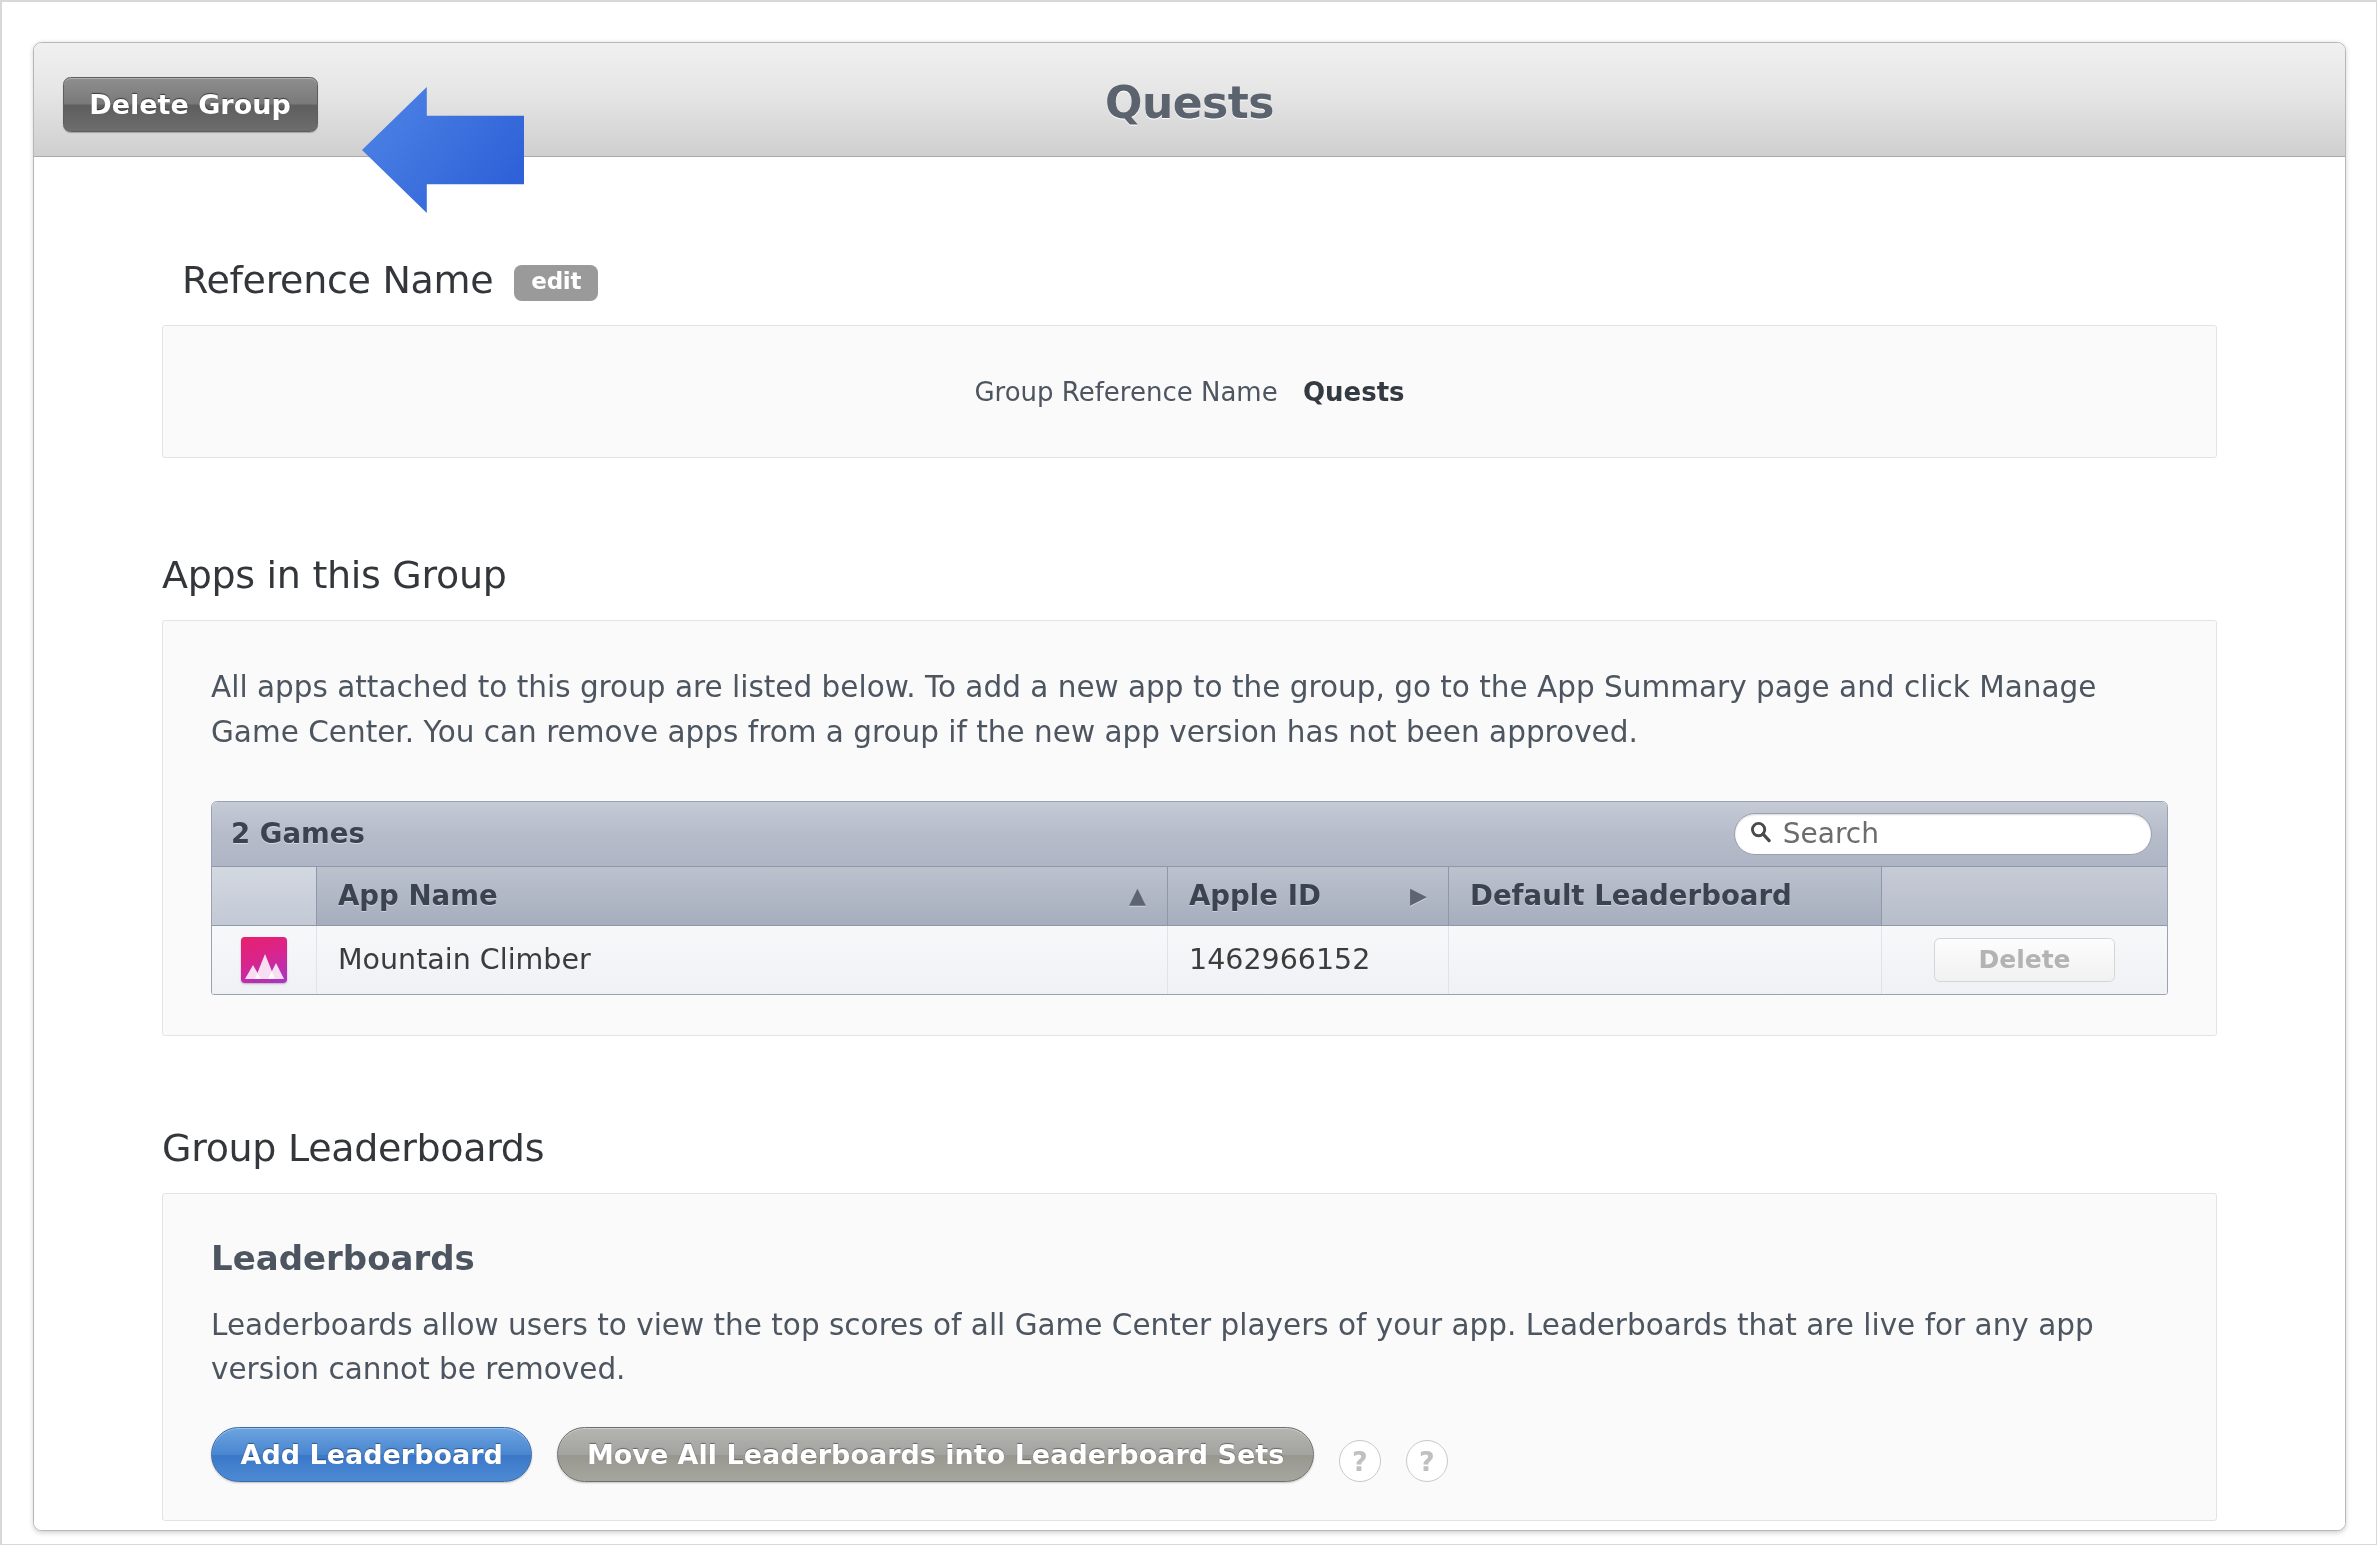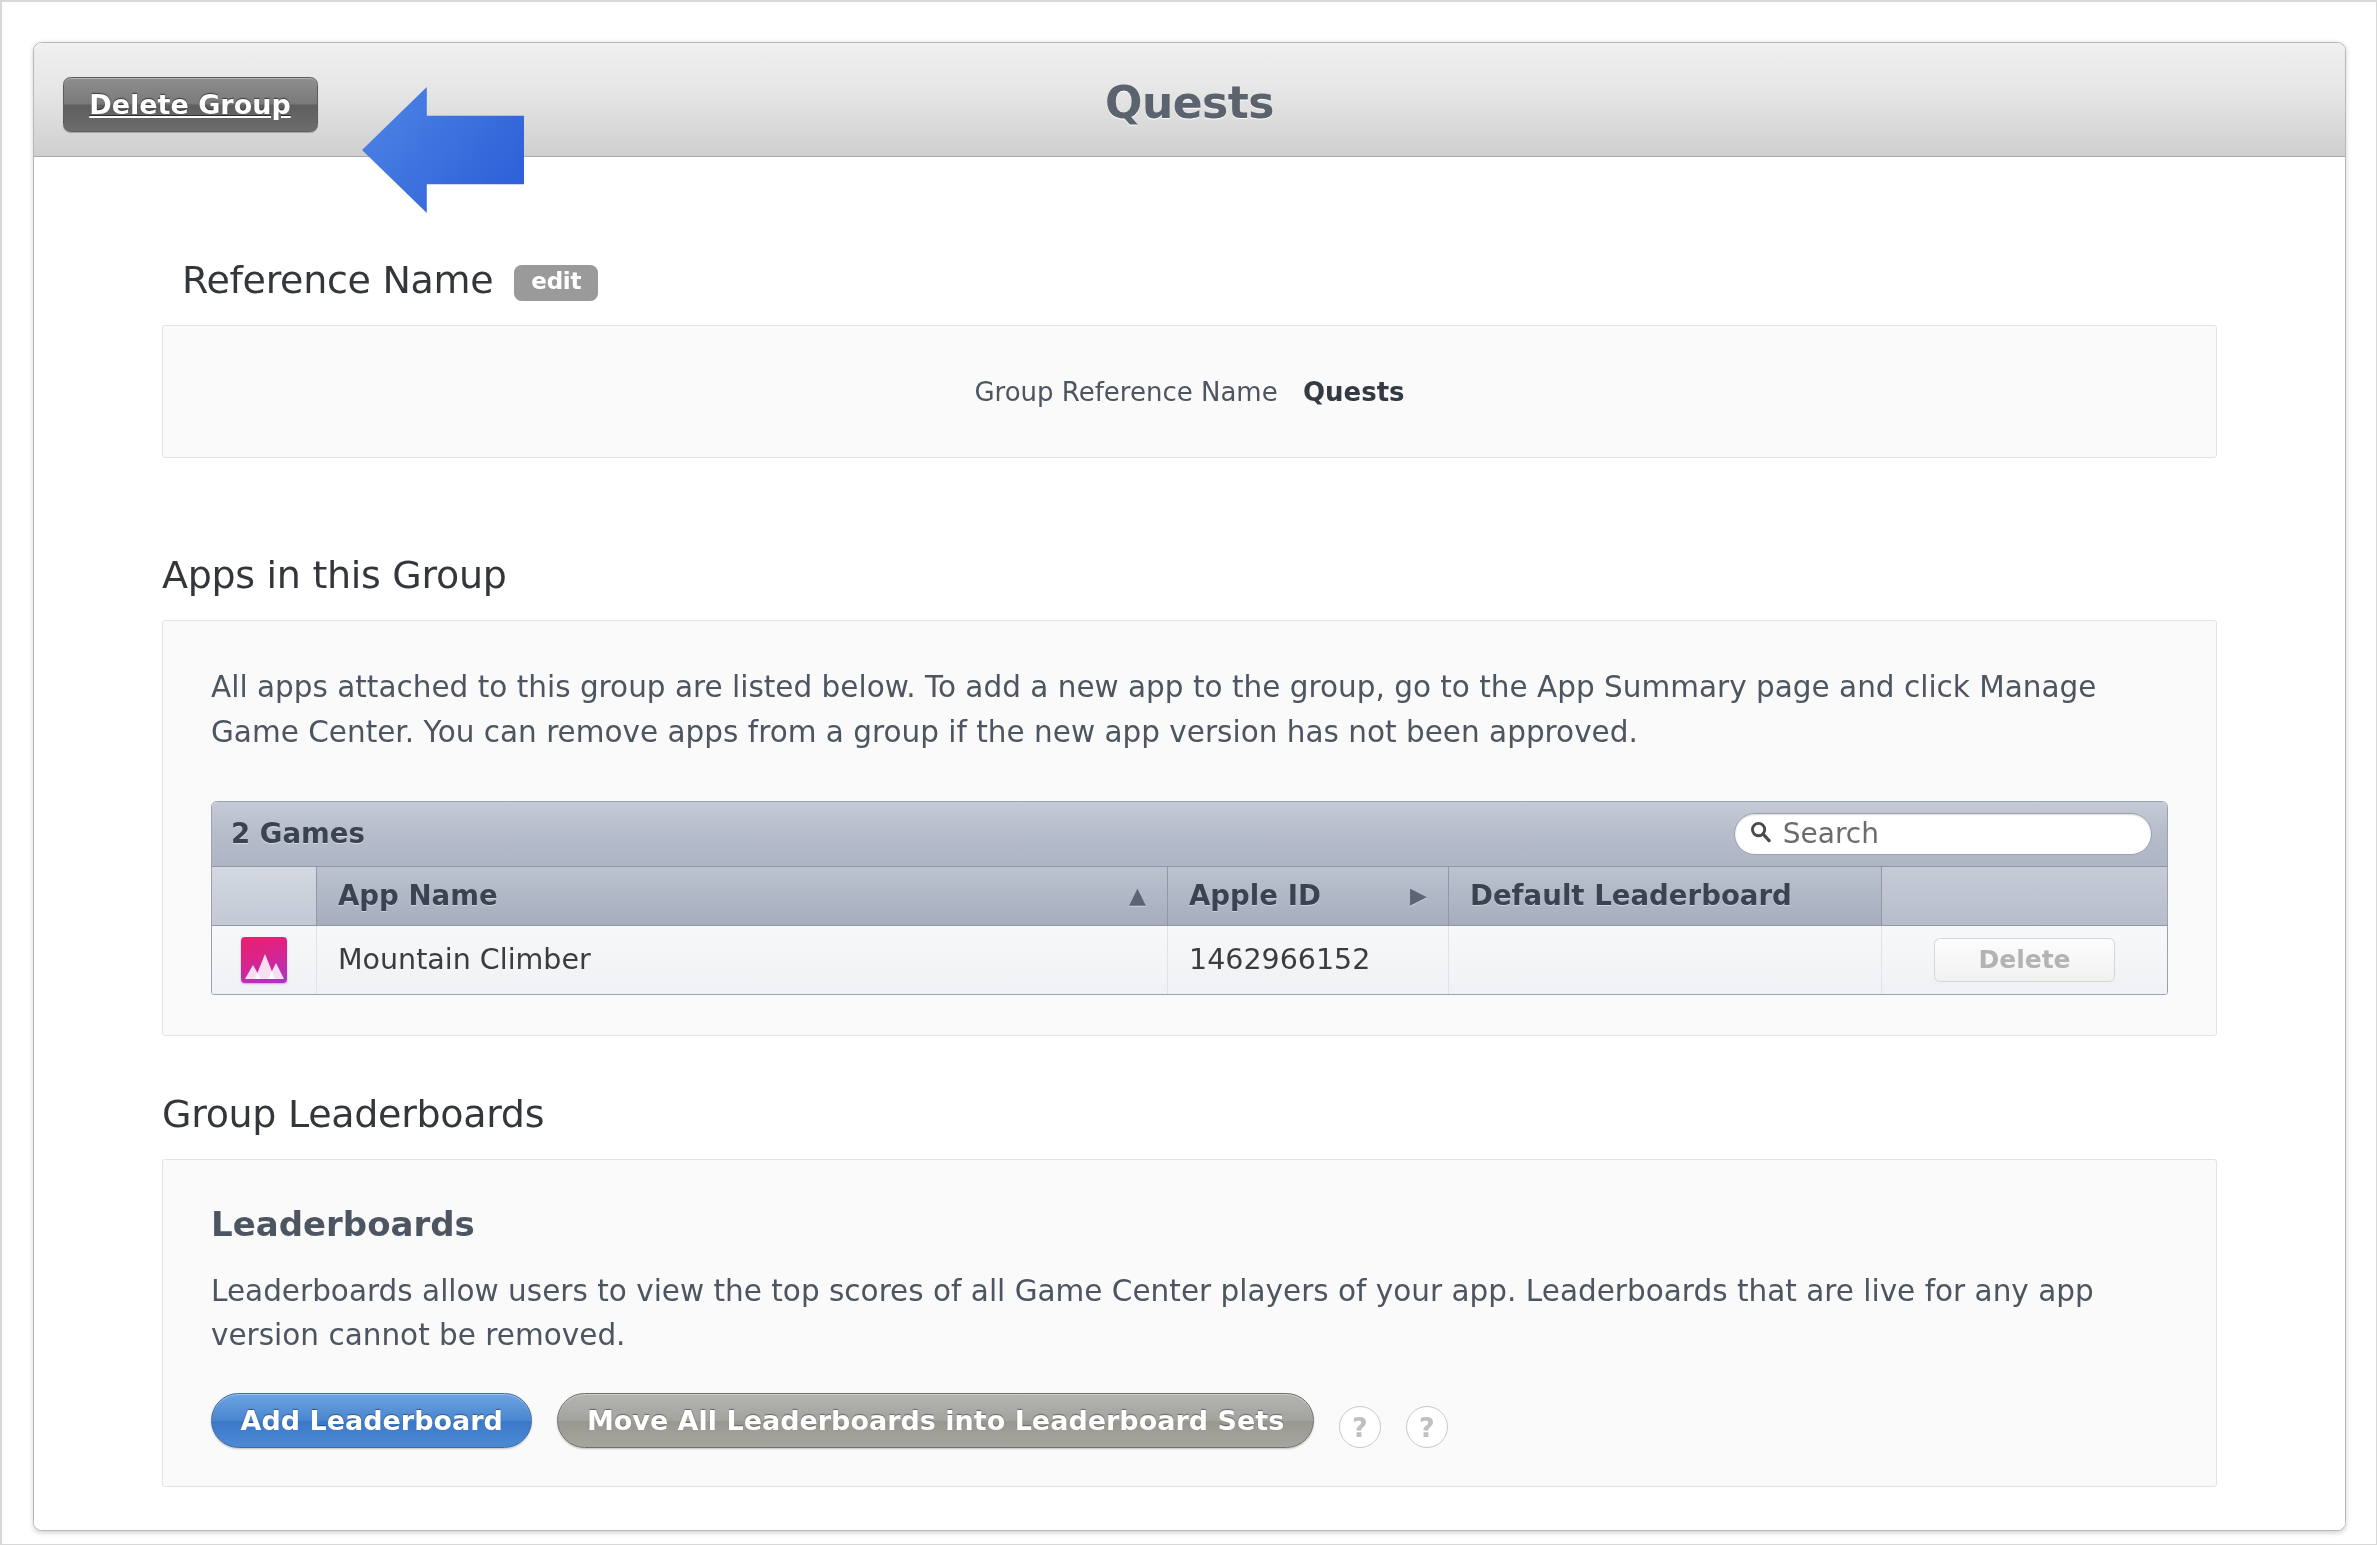--- a/index.html
+++ b/index.html
@@ -72,21 +72,20 @@
     background: linear-gradient(to bottom, #8e8e8e 0%, #7a7a7a 48%, #5e5e5e 52%, #6d6d6d 100%);
     color: #ffffff;
     font-size: 27px;
     font-weight: bold;
     text-shadow: 0 -1px 1px rgba(0,0,0,0.55);
     box-shadow: inset 0 1px 0 rgba(255,255,255,0.32), 0 1px 1px rgba(0,0,0,0.25);
     cursor: pointer;
     font-family: "DejaVu Sans", "Liberation Sans", sans-serif;
     line-height: 53px;
     text-align: center;
-    text-decoration: underline;
   }
 
   
   .arrow-annotation {
     position: absolute;
     left: 328px;
     top: 44px;
     width: 162px;
     height: 126px;
     pointer-events: none;
@@ -104,21 +103,21 @@
     font-size: 38px;
     color: #33363a;
     font-weight: normal;
     letter-spacing: -0.3px;
     display: flex;
     align-items: center;
     gap: 21px;
   }
   .heading-ref { margin-top: 101px; margin-left: 20px; }
   .heading-apps { margin-top: 95px; }
-  .heading-lb { margin-top: 56px; }
+  .heading-lb { margin-top: 90px; }
 
   .edit-badge {
     display: inline-block;
     background: #9a9a9a;
     color: #ffffff;
     font-size: 23px;
     font-weight: bold;
     border-radius: 7.6px;
     padding: 5.7px 17px 7.6px 17px;
     line-height: 1;

